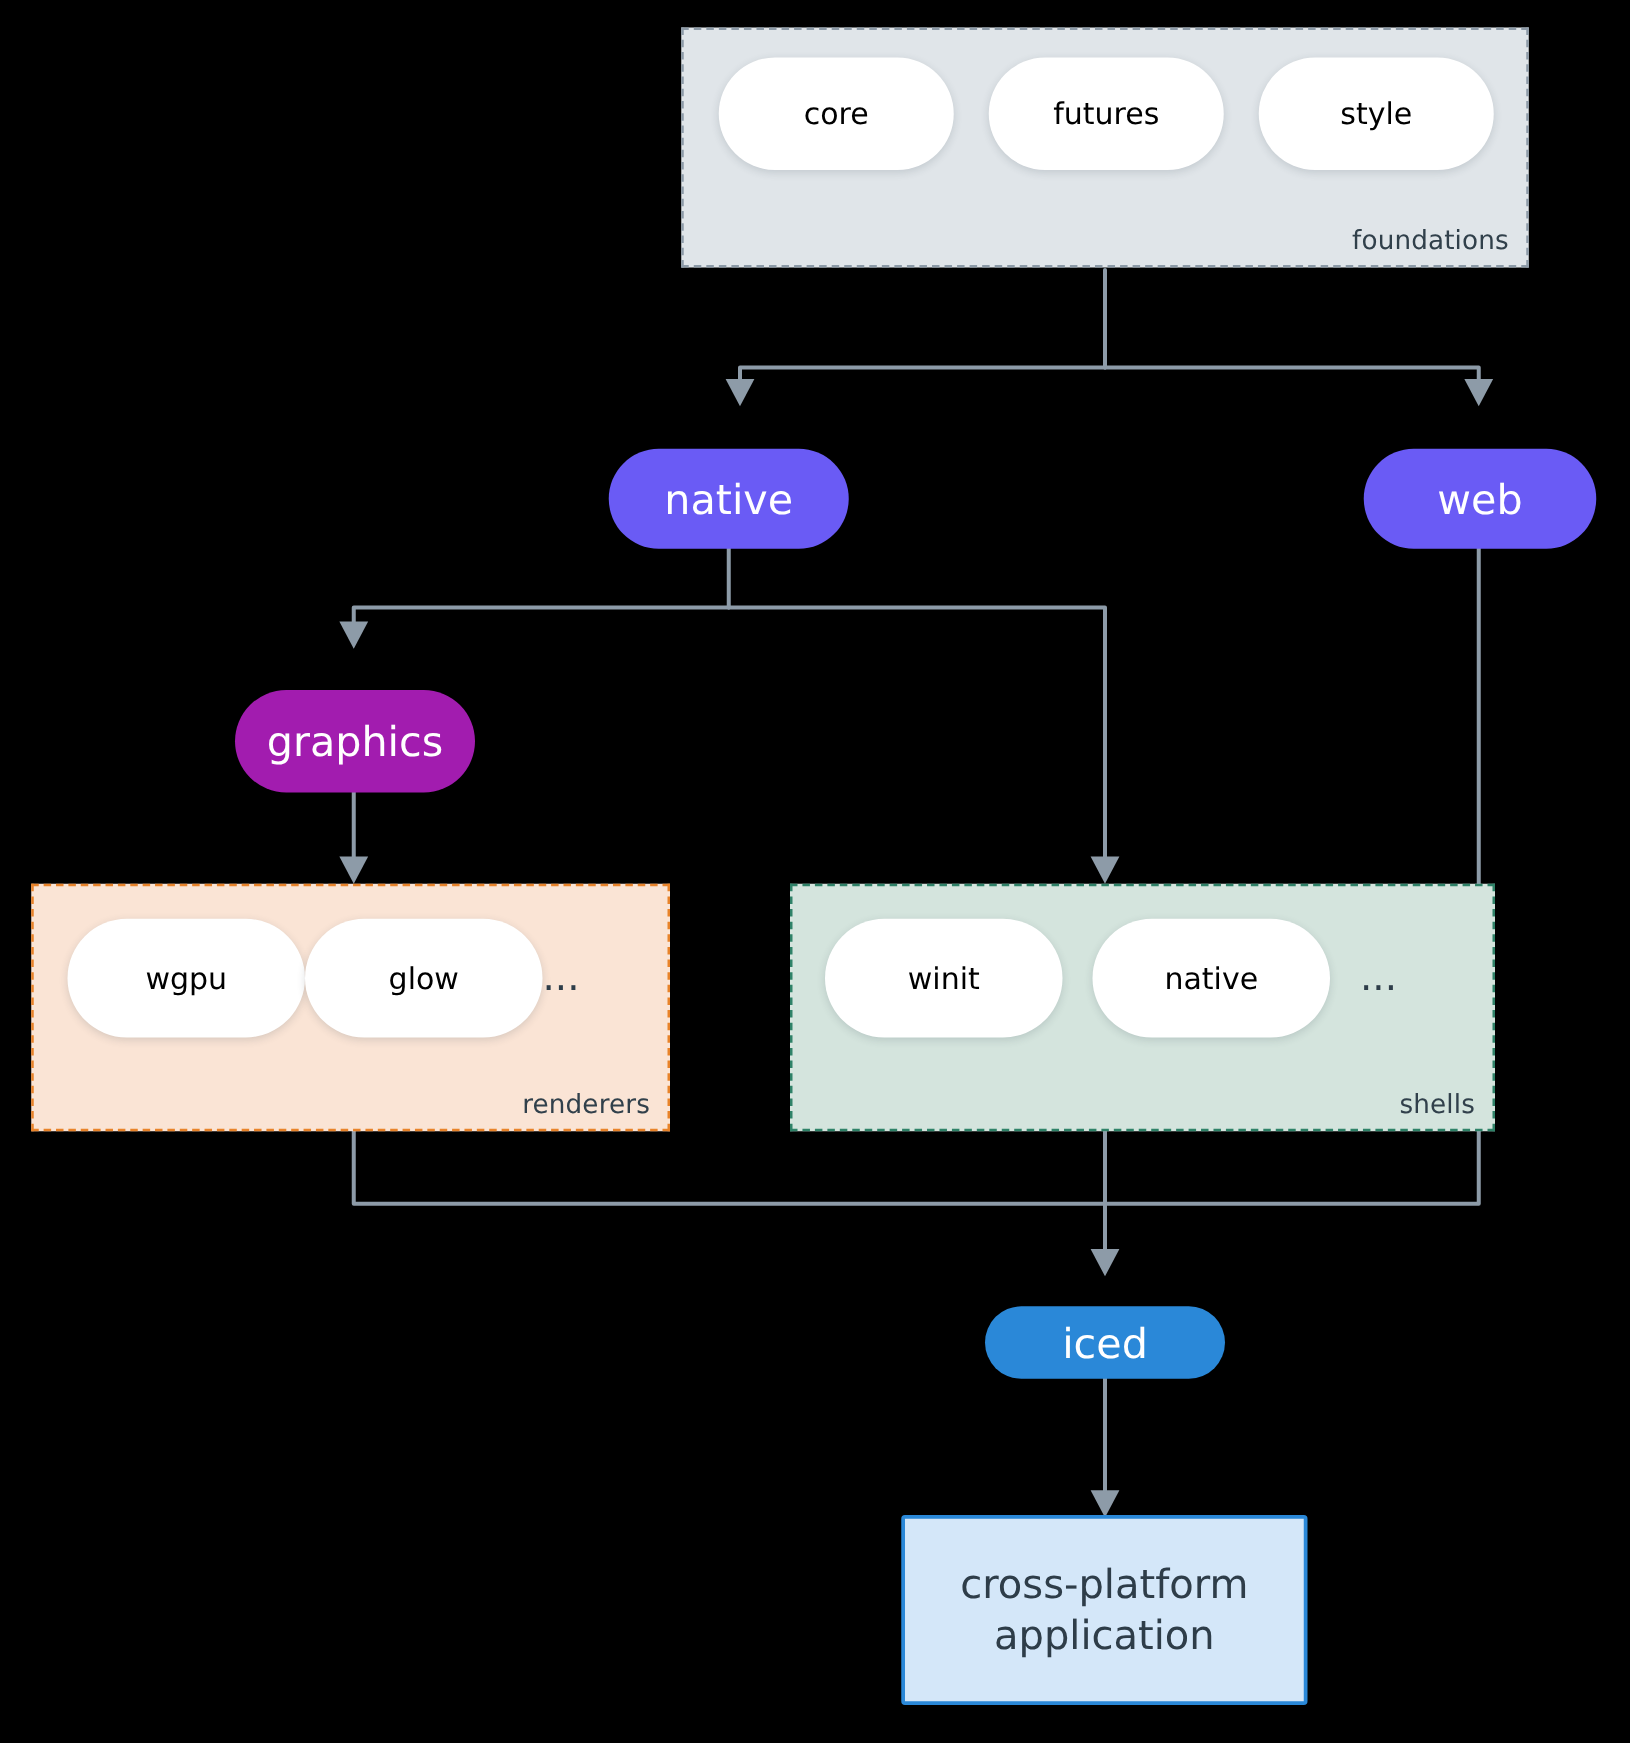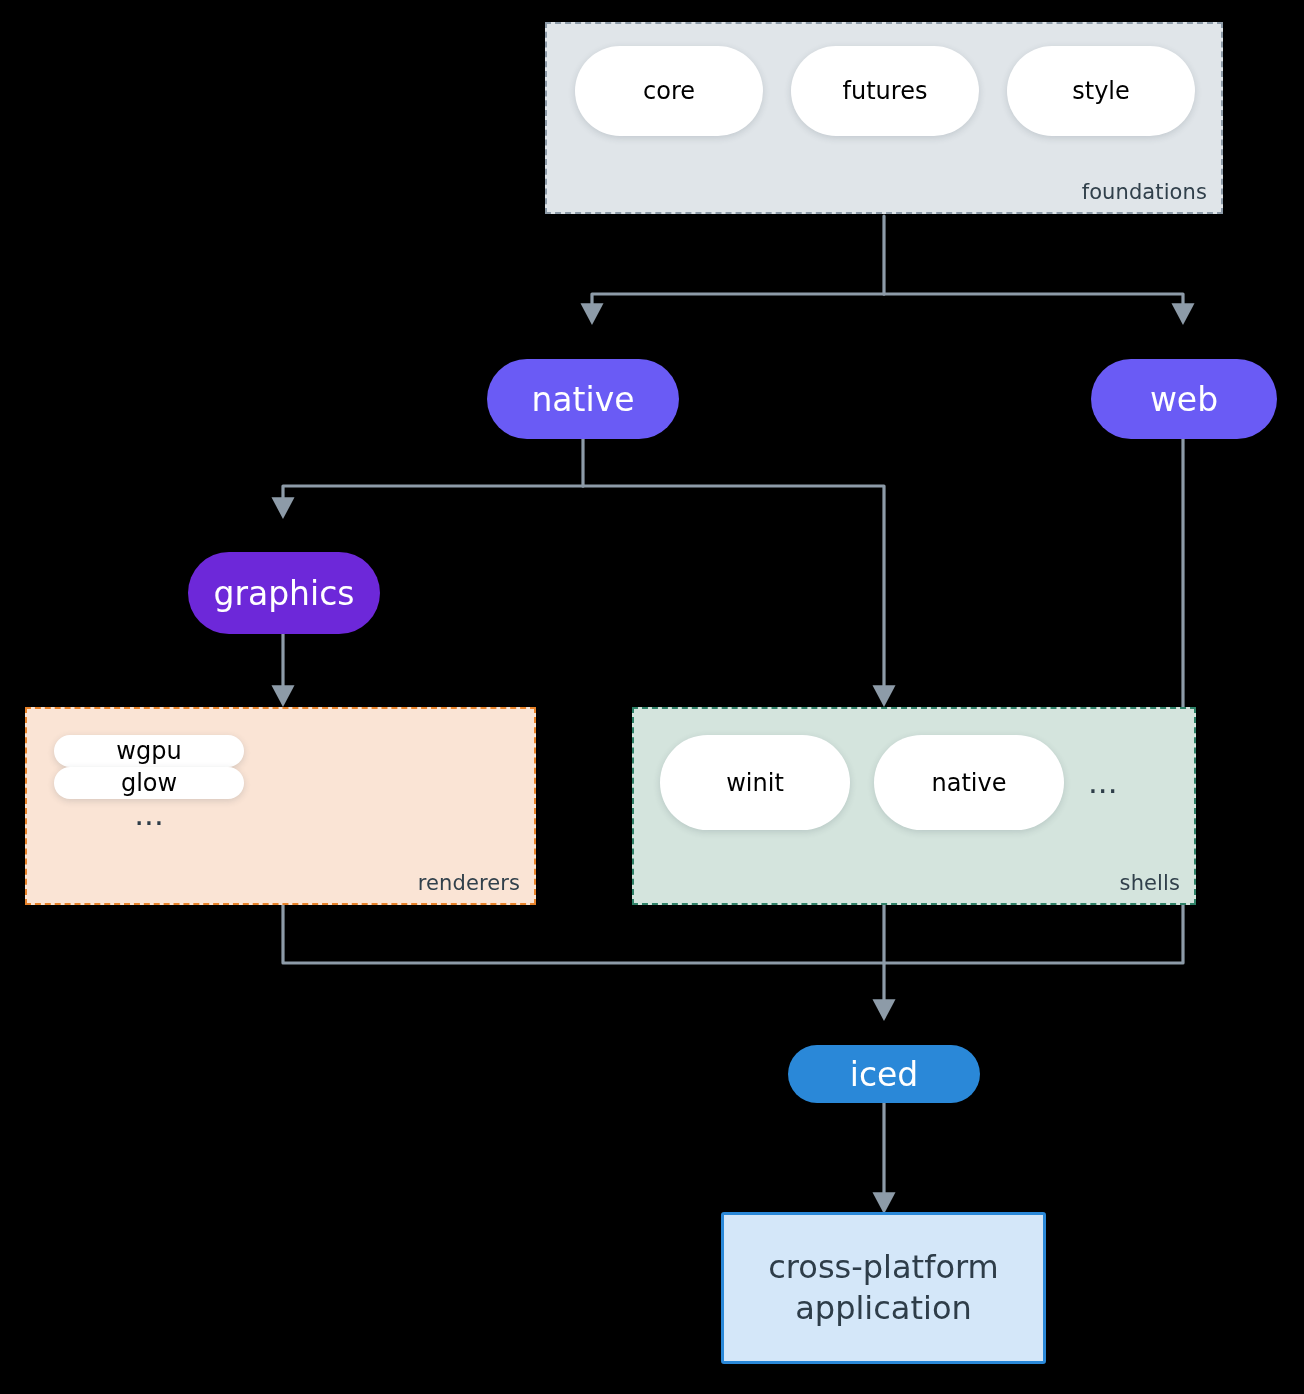--- a/index.html
+++ b/index.html
@@ -138,42 +138,42 @@
   <div class="group" id="g-foundations" style="left: 545px; top: 22px; width: 678px; height: 192px; background: rgb(224, 229, 233); border-color: rgb(141, 155, 168);">
     <div class="group-row" style="left:28px; top:22px; height:90px; gap:28px;">
       <div class="chip" style="width:188px; height:90px;">core</div>
       <div class="chip" style="width:188px; height:90px;">futures</div>
       <div class="chip" style="width:188px; height:90px;">style</div>
     </div>
     <div class="group-label">foundations</div>
   </div>
 
   <div class="group" id="g-renderers" style="left: 25px; top: 707px; width: 511px; height: 198px; background: rgb(250, 228, 213); border-color: rgb(232, 131, 42);">
-    <div class="group-row" style="left:27px; top:26px; height:95px; flex-direction:column;">
+    <div class="group-row" style="left:27px; top:26px; height:95px; ">
       <div class="chip" style="width:190px; height:95px;">wgpu</div>
       <div class="chip" style="width:190px; height:95px;">glow</div>
       <div class="ellipsis">...</div>
     </div>
     <div class="group-label">renderers</div>
   </div>
 
   <div class="group" id="g-shells" style="left: 632px; top: 707px; width: 564px; height: 198px; background: rgb(212, 228, 221); border-color: rgb(47, 130, 104);">
     <div class="group-row" style="left:26px; top:26px; height:95px; gap:24px;">
       <div class="chip" style="width:190px; height:95px;">winit</div>
       <div class="chip" style="width:190px; height:95px;">native</div>
       <div class="ellipsis">...</div>
     </div>
     <div class="group-label">shells</div>
   </div>
 
   <div class="node" id="n-native" style="left: 487px; top: 333px; width: 192px; height: 80px; background: rgb(106, 91, 245); color: rgb(255, 255, 255);">native</div>
 
   <div class="node" id="n-web" style="left: 1091px; top: 333px; width: 186px; height: 80px; background: rgb(106, 91, 245); color: rgb(255, 255, 255);">web</div>
 
-  <div class="node" id="n-graphics" style="left: 188px; top: 526px; width: 192px; height: 82px; background: #6d28d9; color: rgb(255, 255, 255);">graphics</div>
+  <div class="node" id="n-graphics" style="left: 188px; top: 526px; width: 192px; height: 82px; background: #a21caf; color: rgb(255, 255, 255);">graphics</div>
 
   <div class="node" id="n-iced" style="left: 788px; top: 1019px; width: 192px; height: 58px; background: rgb(42, 136, 216); color: rgb(255, 255, 255);">iced</div>
 
   <div class="boxnode" id="n-terminal" style="left: 721px; top: 1212px; width: 325px; height: 152px; border: 3px solid rgb(42, 136, 216); background: rgb(212, 231, 249); color: rgb(46, 61, 73);">
     <div>cross-platform</div>
     <div>application</div>
   </div>
 
 </div>
 

